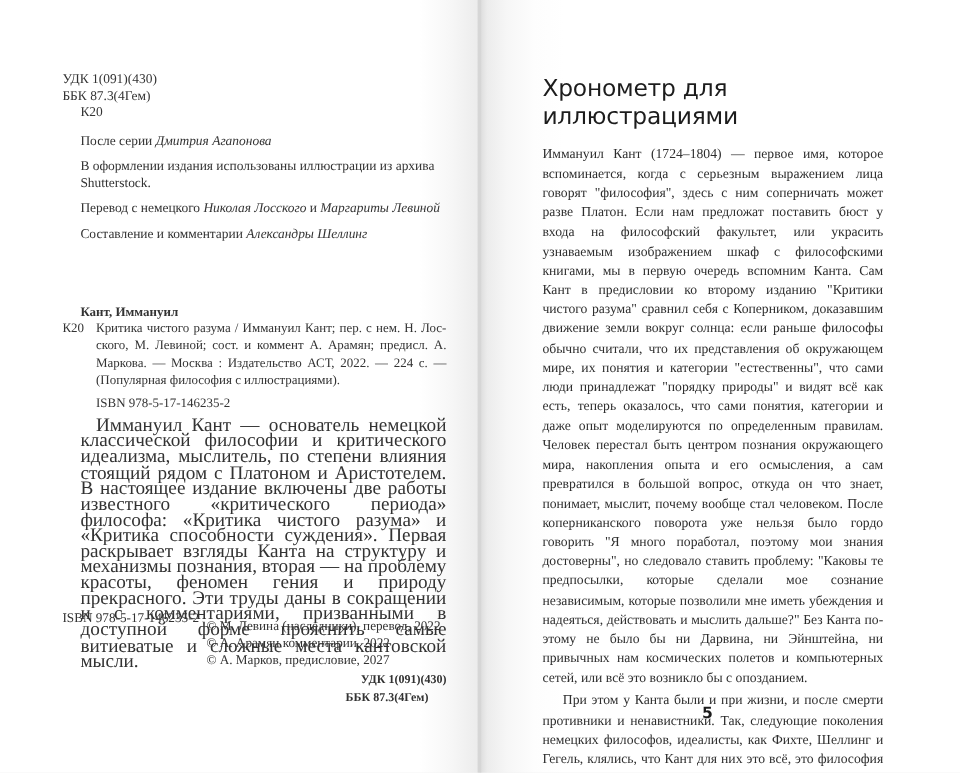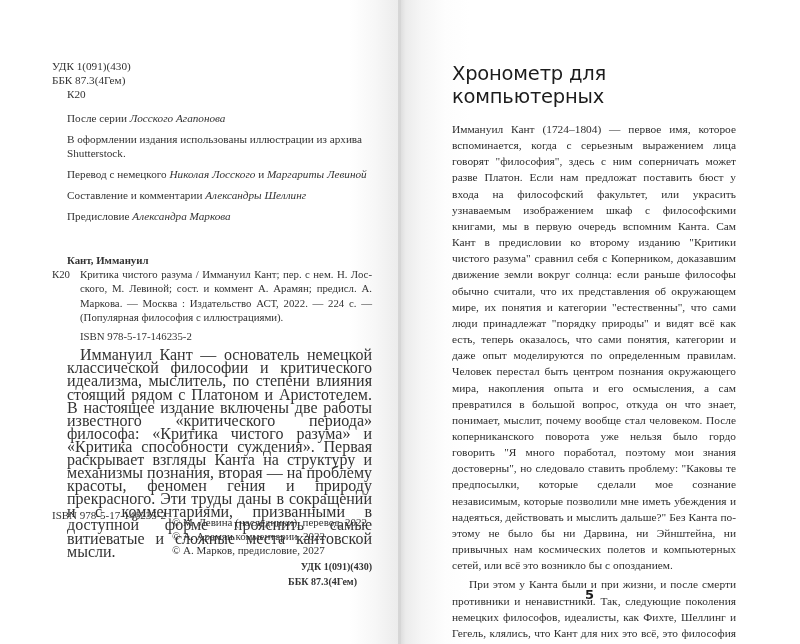--- a/index.html
+++ b/index.html
@@ -55,25 +55,24 @@
   <div class="page page-right"></div>
   <div class="spine-shadow"></div>
 
   <div class="lp udk-block">
     <div>УДК 1(091)(430)</div>
     <div>ББК 87.3(4Гем)</div>
     <div class="k20">К20</div>
   </div>
 
   <div class="lp credits">
-    <p><span>После серии </span><em>Лосского Агапонова</em></p>
+    <p><span>После серии </span><em>Дмитрия Агапонова</em></p>
     <p><span>В оформлении издания использованы иллюстрации из архива Shutterstock.</span></p>
     <p><span>Перевод с немецкого </span><em>Николая Лосского</em><span> и </span><em>Маргариты Левиной</em></p>
     <p><span>Составление и комментарии </span><em>Александры Шеллинг</em></p>
-    <p><span>Предисловие </span><em>Александра Маркова</em></p>
   </div>
 
   <div class="lp catalog">
     <div class="author">Кант, Иммануил</div>
     <div class="entry">
       <span class="code">К20</span>
       <span class="text">Критика чистого разума / Иммануил Кант; пер. с нем. Н. Лос­ского, М. Левиной; сост. и коммент А. Арамян; предисл. А. Мар­кова. — Москва : Издательство АСТ, 2022. — 224 с. — (Популяр­ная философия с иллюстрациями).</span>
     </div>
     <div class="isbn-inner">ISBN 978-5-17-146235-2</div>
     <div class="annot">Иммануил Кант — основатель немецкой классической философии и критического идеализма, мыслитель, по степени влияния стоящий рядом с Платоном и Аристотелем. В настоящее издание включены две работы известного «критического периода» философа: «Критика чи­стого разума» и «Критика способности суждения». Первая раскрывает взгляды Канта на структуру и механизмы познания, вторая — на про­блему красоты, феномен гения и природу прекрасного. Эти труды даны в сокращении и с комментариями, призванными в доступной форме прояснить самые витиеватые и сложные места кантовской мысли.</div>
@@ -82,21 +81,21 @@
   </div>
 
   <div class="lp isbn-bottom">ISBN 978-5-17-146235-2</div>
 
   <div class="lp copyrights">
     <div>© М. Левина (наследники), перевод, 2022</div>
     <div>© А. Арамян комментарии, 2022</div>
     <div>© А. Марков, предисловие, 2027</div>
   </div>
 
-  <h1 class="chapter-title">Хронометр для компьютерных</h1>
+  <h1 class="chapter-title">Хронометр для иллюстрациями</h1>
 
   <div class="body-text">
     <p>Иммануил Кант (1724–1804) — первое имя, которое вспоми­нается, когда с серьезным выражением лица говорят "филосо­фия", здесь с ним соперничать может разве Платон. Если нам предложат поставить бюст у входа на философский факультет, или украсить узнаваемым изображением шкаф с философски­ми книгами, мы в первую очередь вспомним Канта. Сам Кант в предисловии ко второму изданию "Критики чистого разума" сравнил себя с Коперником, доказавшим движение земли во­круг солнца: если раньше философы обычно считали, что их представления об окружающем мире, их понятия и категории "естественны", что сами люди принадлежат "порядку приро­ды" и видят всё как есть, теперь оказалось, что сами понятия, категории и даже опыт моделируются по определенным пра­вилам. Человек перестал быть центром познания окружающе­го мира, накопления опыта и его осмысления, а сам превратил­ся в большой вопрос, откуда он что знает, понимает, мыслит, почему вообще стал человеком. После коперниканского по­ворота уже нельзя было гордо говорить "Я много поработал, поэтому мои знания достоверны", но следовало ставить про­блему: "Каковы те предпосылки, которые сделали мое созна­ние независимым, которые позволили мне иметь убеждения и надеяться, действовать и мыслить дальше?" Без Канта по­этому не было бы ни Дарвина, ни Эйнштейна, ни привычных нам космических полетов и компьютерных сетей, или всё это возникло бы с опозданием.</p>
     <p>При этом у Канта были и при жизни, и после смерти про­тивники и ненавистники. Так, следующие поколения немец­ких философов, идеалисты, как Фихте, Шеллинг и Гегель, клялись, что Кант для них это всё, это философия как тако­вая, но некоторые утверждения Канта казались им слишком смелыми. Например, Кант утверждал, что вещь сама по себе непознаваема, "вещь в себе", вещь как таковая: потому что мы воспринимаем данные о вещи, вроде ее цвета или формы, но не можем схватить и вместить в наш ум "таковое" этой вещи. Вместить умом чужую сущность — это всё равно как запих­нуть в папку не документ на владение гектаром, а сам гектар</p>
   </div>
 
   <div class="page-number">5</div>
 </div>
 
 </body></html>

